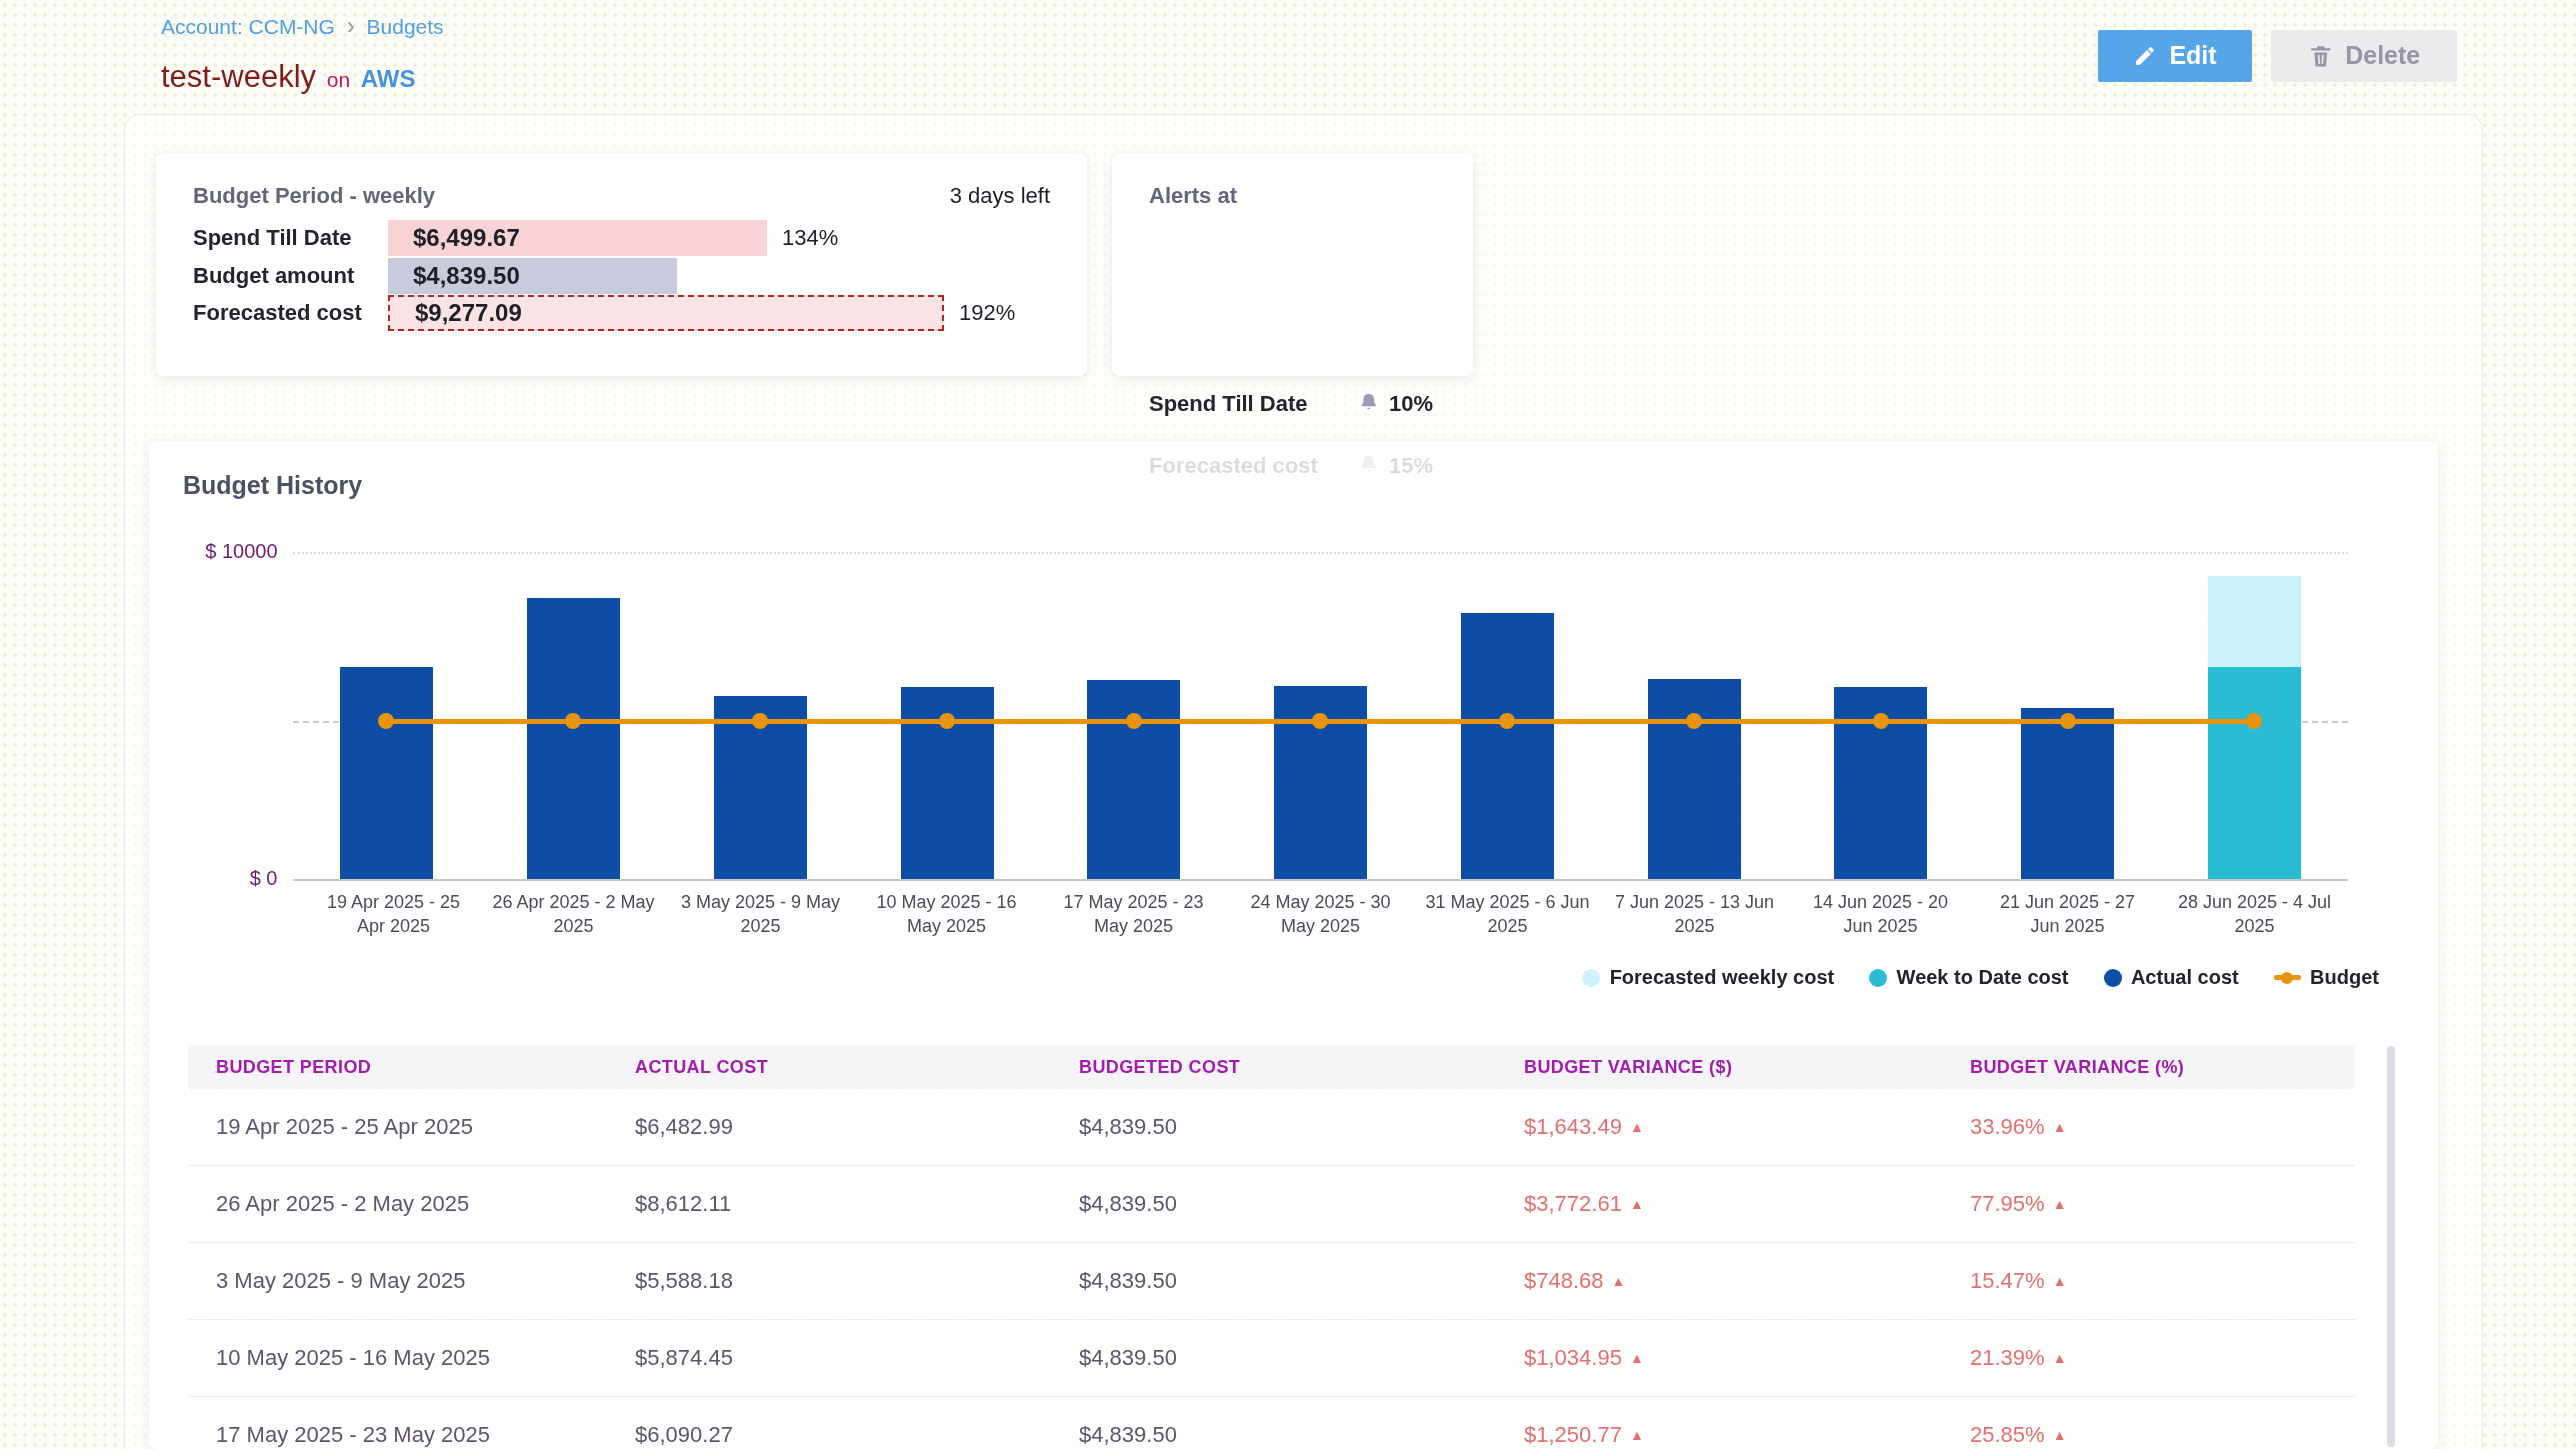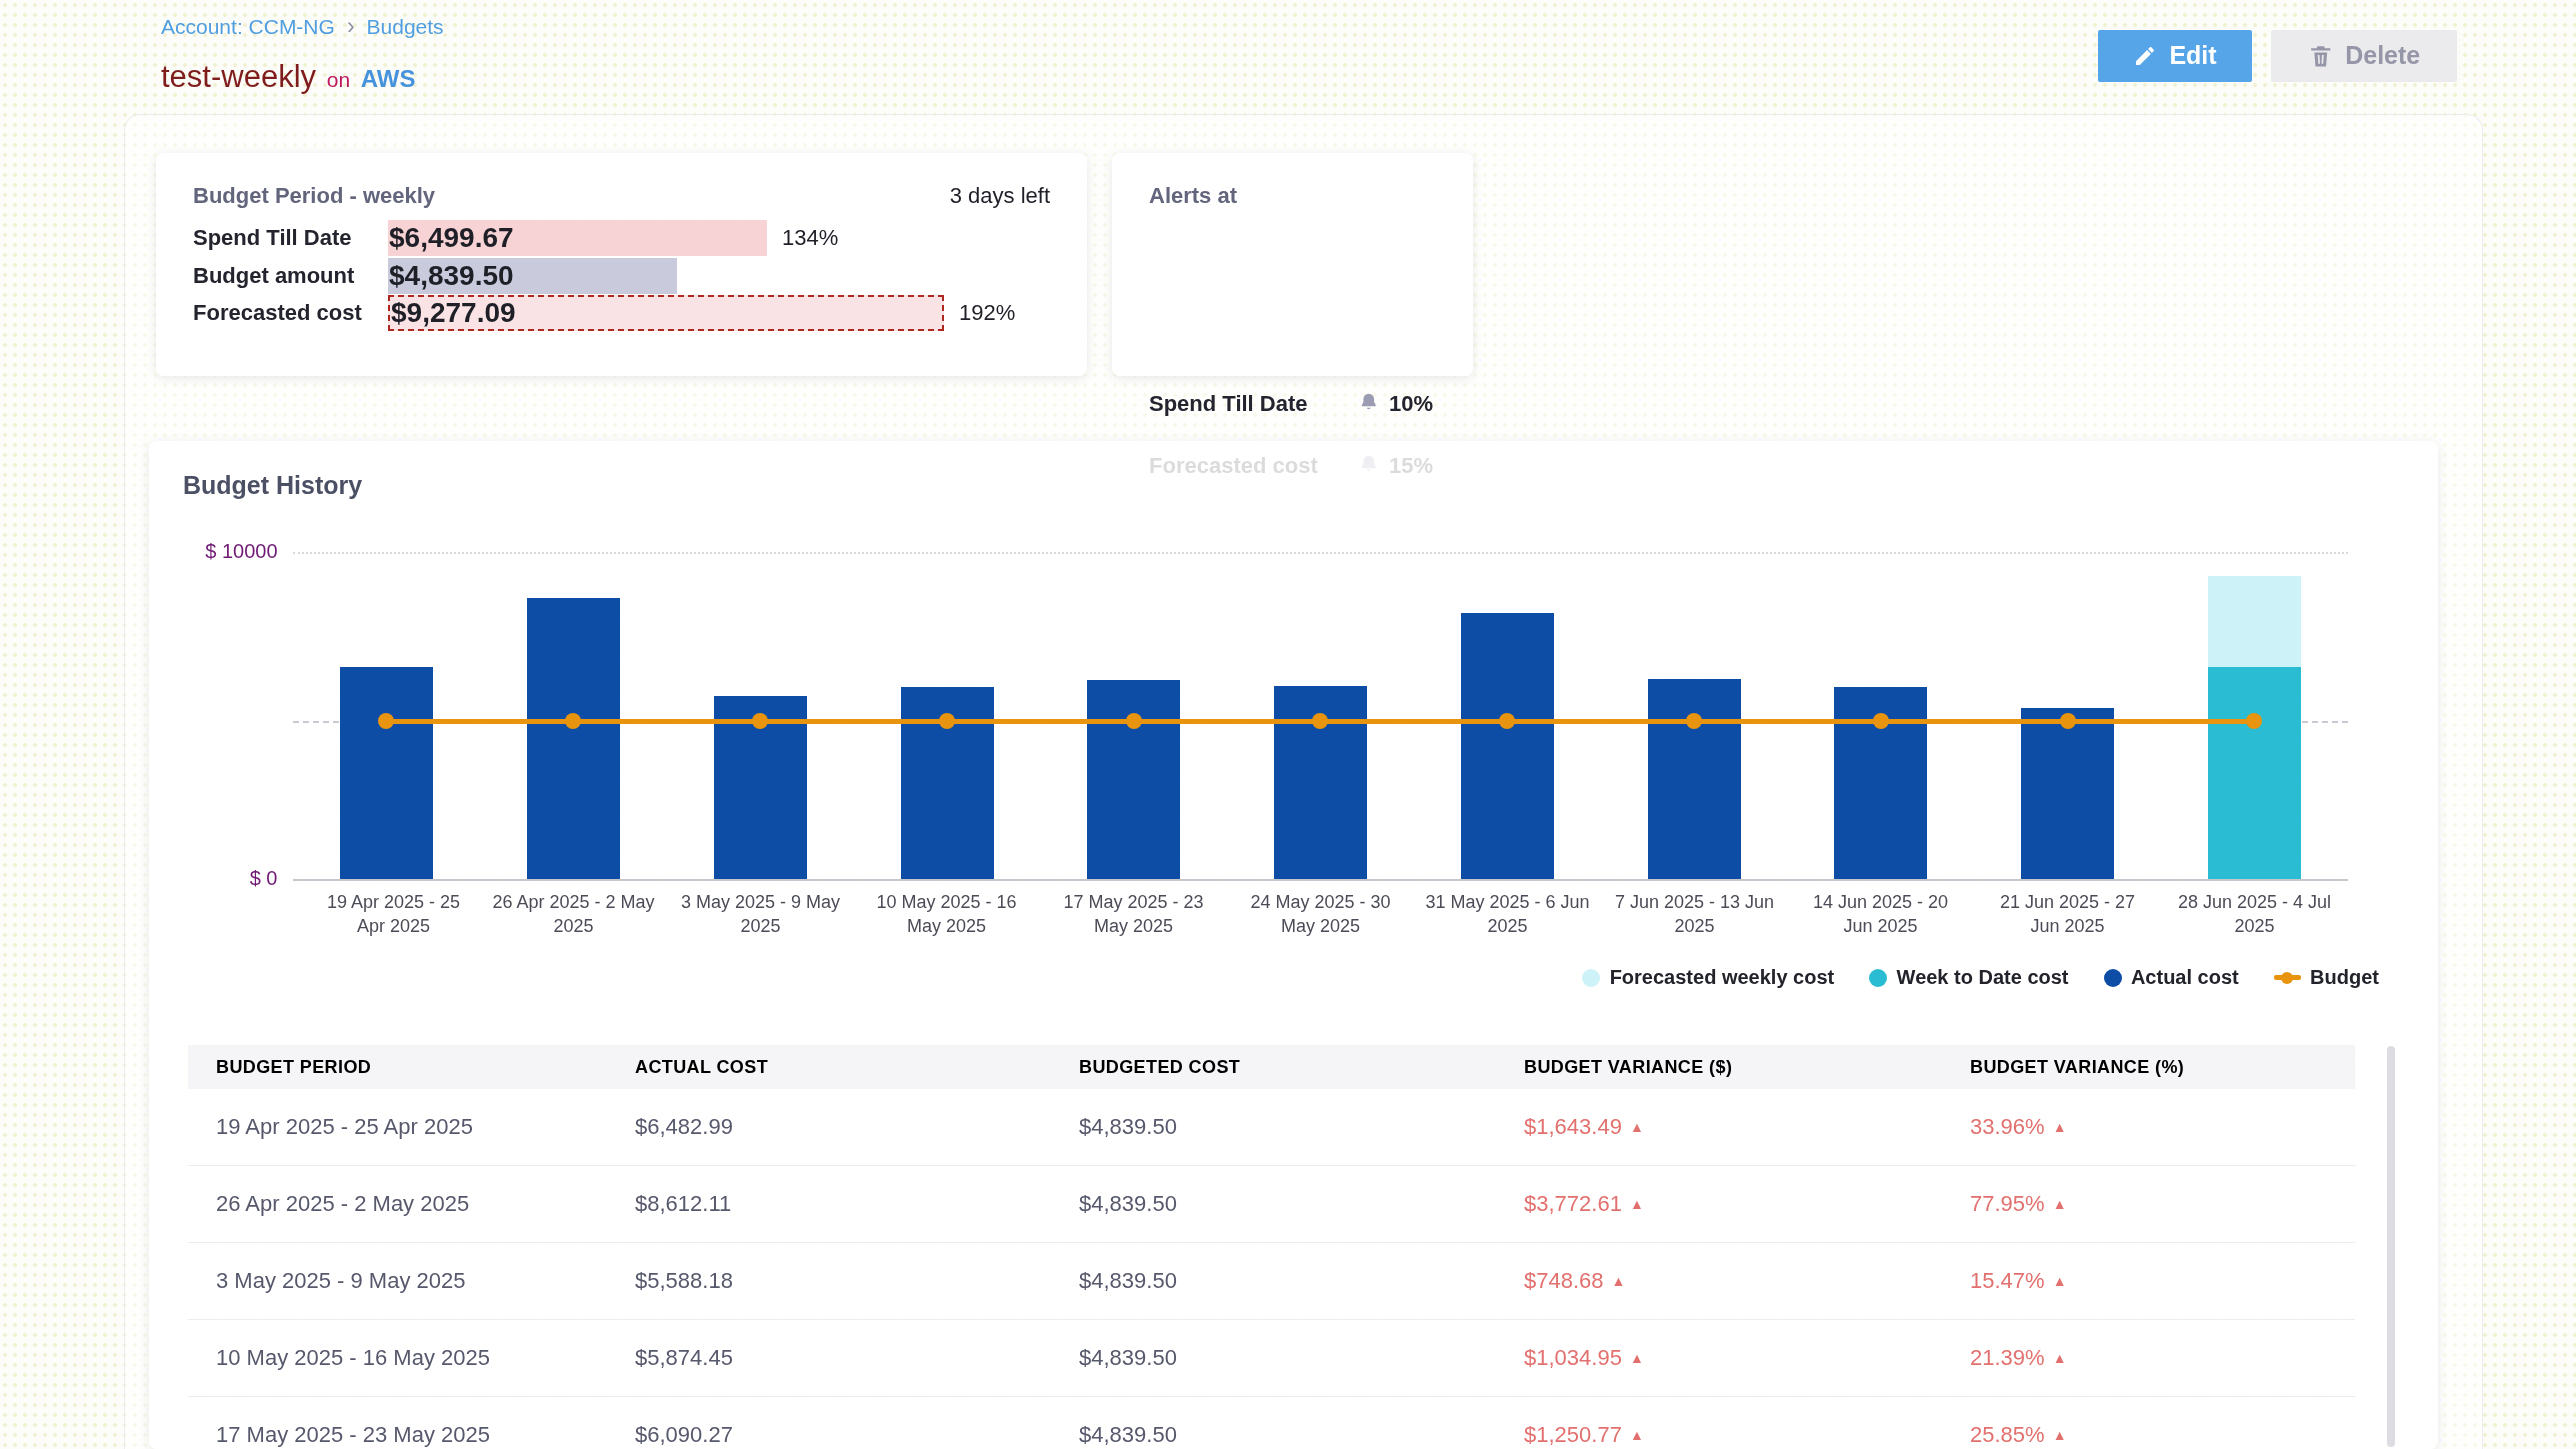--- a/index.html
+++ b/index.html
@@ -32,21 +32,21 @@
   .card{position:absolute;background:rgba(255,255,255,.84);border-radius:8px;
     box-shadow:0 2px 10.7px rgba(40,41,61,.10);}
   
   .bp-card{left:156px;top:153px;width:931px;height:223px;}
   .card-title{font-size:22px;font-weight:600;color:#63657c;}
   .bp-title{left:37px;top:29.5px;}
   .bp-days{right:37px;top:29.5px;font-size:22px;color:#1e1f27;text-align:center;}
   .bp-row{position:absolute;height:36px;display:flex;align-items:center;}
   .bp-label{position:absolute;left:37px;font-size:22px;font-weight:600;color:#23242e;}
   .bp-bar{position:absolute;left:232px;height:36px;display:flex;align-items:center;box-sizing:border-box;}
-  .bp-bar .bp-value{font-size:28px;font-weight:600;color:#1e1f27;padding-left:1px;white-space:nowrap;}
+  .bp-bar .bp-value{font-size:24px;font-weight:600;color:#1e1f27;padding-left:25px;white-space:nowrap;}
   .bp-pct{position:absolute;font-size:22px;color:#1e1f27;}
   
   .alerts-card{left:1112px;top:153px;width:361px;height:223px;}
   .al-title{left:37px;top:29.5px;}
   .al-row{position:absolute;left:37px;right:40px;display:flex;align-items:center;}
   .al-label{font-size:22px;font-weight:600;color:#23242e;flex:1;}
   .al-threshold{font-size:22px;font-weight:600;color:#23242e;margin-left:9.4px;}
   
   .bh-card{left:149px;top:441px;width:2289px;height:1008px;}
   .bh-title{left:34px;top:29.5px;font-size:25px;font-weight:700;color:#4c5065;}
@@ -65,21 +65,21 @@
   
   .legend{top:525px;right:59px;display:flex;align-items:center;gap:35px;}
   .leg-item{display:flex;align-items:center;gap:9.4px;cursor:pointer;}
   .leg-dot{width:18px;height:18px;border-radius:50%;}
   .leg-line{position:relative;width:27px;height:4.7px;border-radius:2px;}
   .leg-line i{position:absolute;left:50%;top:50%;width:12px;height:12px;margin:-6px 0 0 -6px;border-radius:50%;display:block;}
   .leg-label{font-size:20px;font-weight:700;color:#22232b;}
   
   .table{left:39px;top:604px;width:2167px;}
   .thead{display:flex;height:44px;align-items:center;background:#f5f5f7;}
-  .th{font-size:18px;font-weight:700;color:#000000;letter-spacing:0.4px;text-transform:uppercase;box-sizing:border-box;}
+  .th{font-size:18px;font-weight:700;color:#a21caf;letter-spacing:0.4px;text-transform:uppercase;box-sizing:border-box;}
   .tr{display:flex;height:76px;align-items:center;border-bottom:1.3px solid #ececef;}
   .td{font-size:22px;color:#56586c;box-sizing:border-box;white-space:nowrap;}
   .c1{width:447px;padding-left:28px;}
   .c2{width:444px;}
   .c3{width:445px;}
   .c4{width:446px;}
   .c5{width:357px;}
   .variance{color:#e2706e;}
   .tri{font-size:14px;margin-left:8px;color:#e2706e;position:relative;top:-2px;}
   .tbl-scrollbar{left:2238px;top:605px;width:8px;height:401px;background:#dcdce2;border-radius:4px;}

